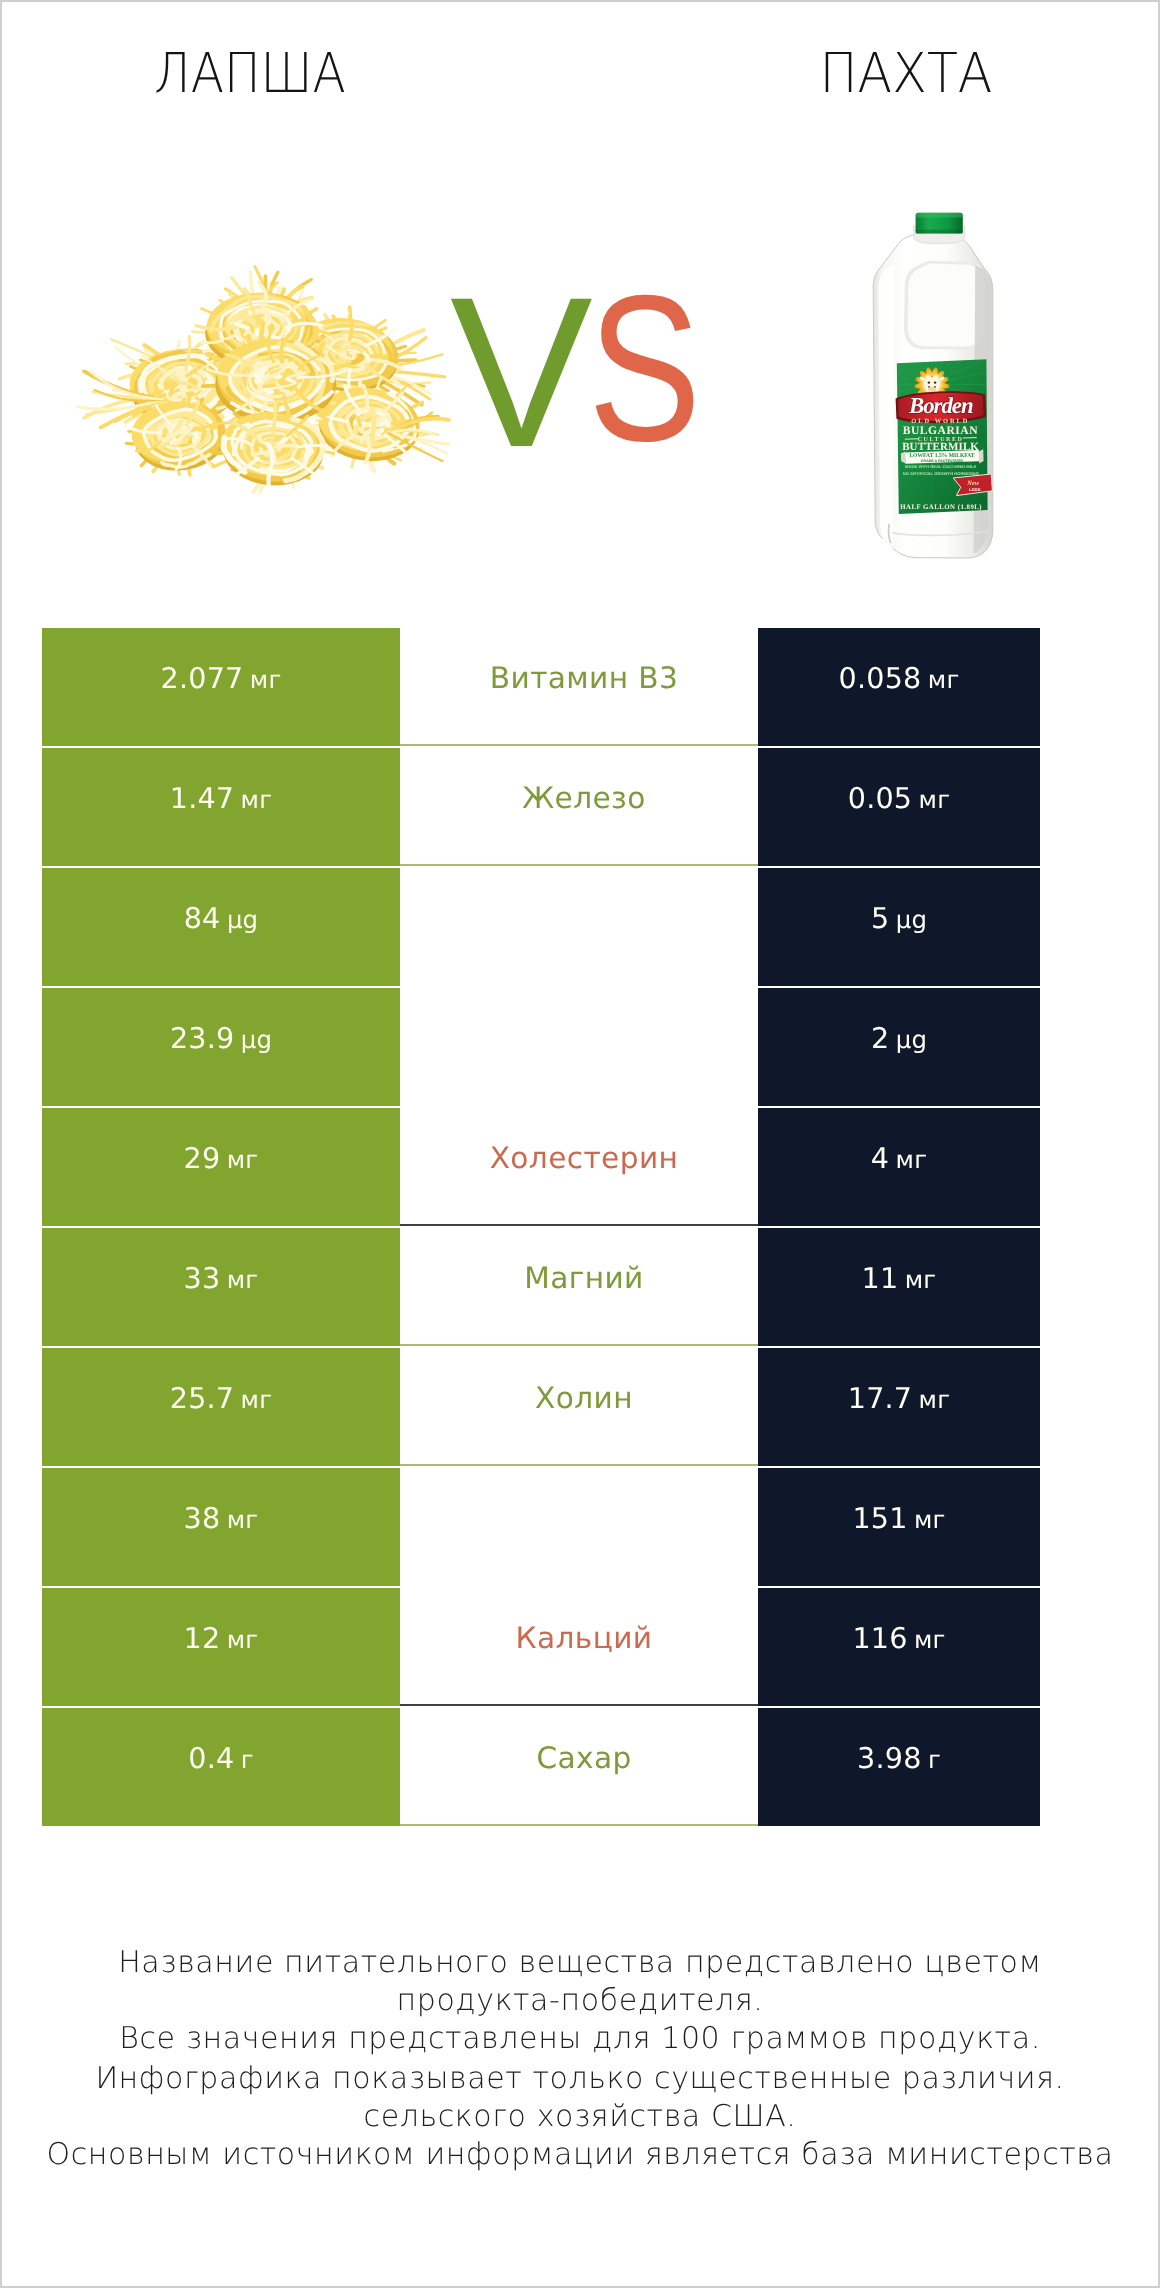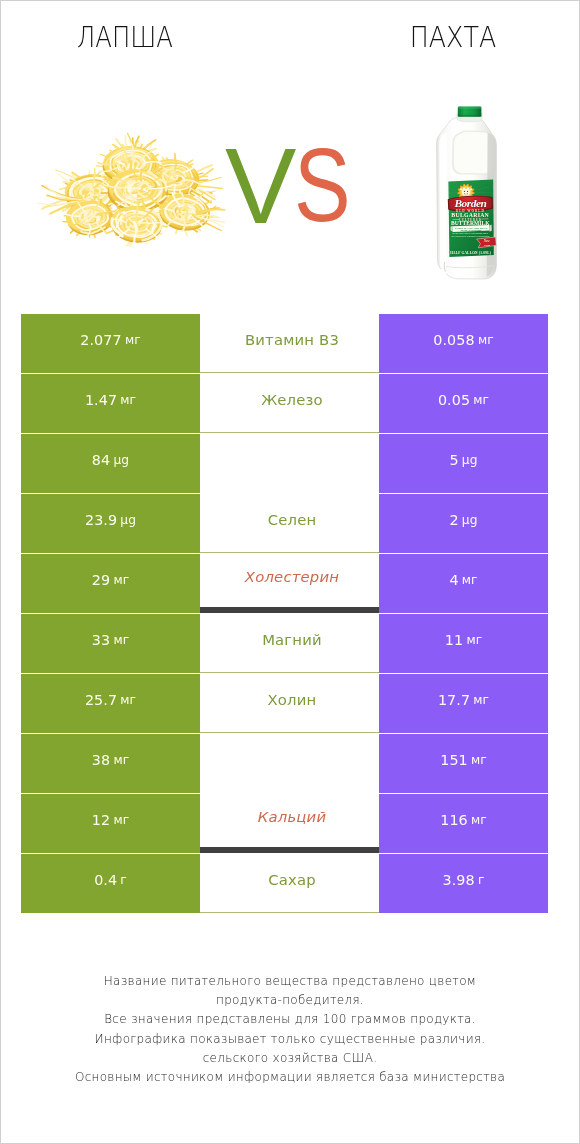--- a/index.html
+++ b/index.html
@@ -20,26 +20,26 @@
   .vs .v{color:#6f9c2d;}
   .vs .s{color:#e0664a;}
 
   .table{position:absolute;left:21px;top:314px;width:537px;}
   .row{position:relative;height:59px;margin-bottom:1px;text-align:center;}
   .cell{position:absolute;top:0;height:59px;display:flex;align-items:center;justify-content:center;
         font-family:"DejaVu Sans",sans-serif;font-size:14.3px;font-weight:400;letter-spacing:.1px;
         padding-bottom:8px;box-sizing:border-box;}
   .lc{left:0;width:179px;background:#82a52f;color:#fdfdf2;}
   .mc{left:179px;width:184px;background:#fff;font-size:14.8px;letter-spacing:.2px;}
-  .rc{left:358px;width:169px;background:#8b5cf6;color:#fdfdf2;}
+  .rc{left:358px;width:141px;background:#0f172a;color:#fdfdf2;}
   .mc.g{color:#7d9b3a;border-bottom:1px solid #aebb77;}
-  .mc.o{color:#ca6a4e;border-bottom:6px solid #404040;font-style:italic;}
+  .mc.o{color:#ca6a4e;border-bottom:1px solid #404040;}
   .unit{font-size:12.2px;margin-left:3.2px;}
 
-  .footer{position:absolute;left:0;top:972px;width:580px;text-align:center;font-family:"DejaVu Sans",sans-serif;font-weight:200;font-size:12px;line-height:19.2px;letter-spacing:.3px;color:#1f1f1f;}
+  .footer{position:absolute;left:0;top:972px;width:580px;text-align:center;font-family:"DejaVu Sans",sans-serif;font-weight:200;font-size:15px;line-height:19.2px;letter-spacing:.3px;color:#1f1f1f;}
 </style>
 </head>
 <body>
 
 <div class="page">
 
   <div class="title left">ЛАПША</div>
   <div class="title right">ПАХТА</div>
 
   <div class="hero">
@@ -623,23 +623,20 @@
         <div class="cell rc">
           <span>5</span>
           <span class="unit">µg</span>
         </div>
       </div>
       <div class="row">
         <div class="cell lc">
           <span>23.9</span>
           <span class="unit">µg</span>
         </div>
-        <div class="cell mc g">
-          <span>Селен</span>
-        </div>
         <div class="cell rc">
           <span>2</span>
           <span class="unit">µg</span>
         </div>
       </div>
       <div class="row">
         <div class="cell lc">
           <span>29</span>
           <span class="unit">мг</span>
         </div>

